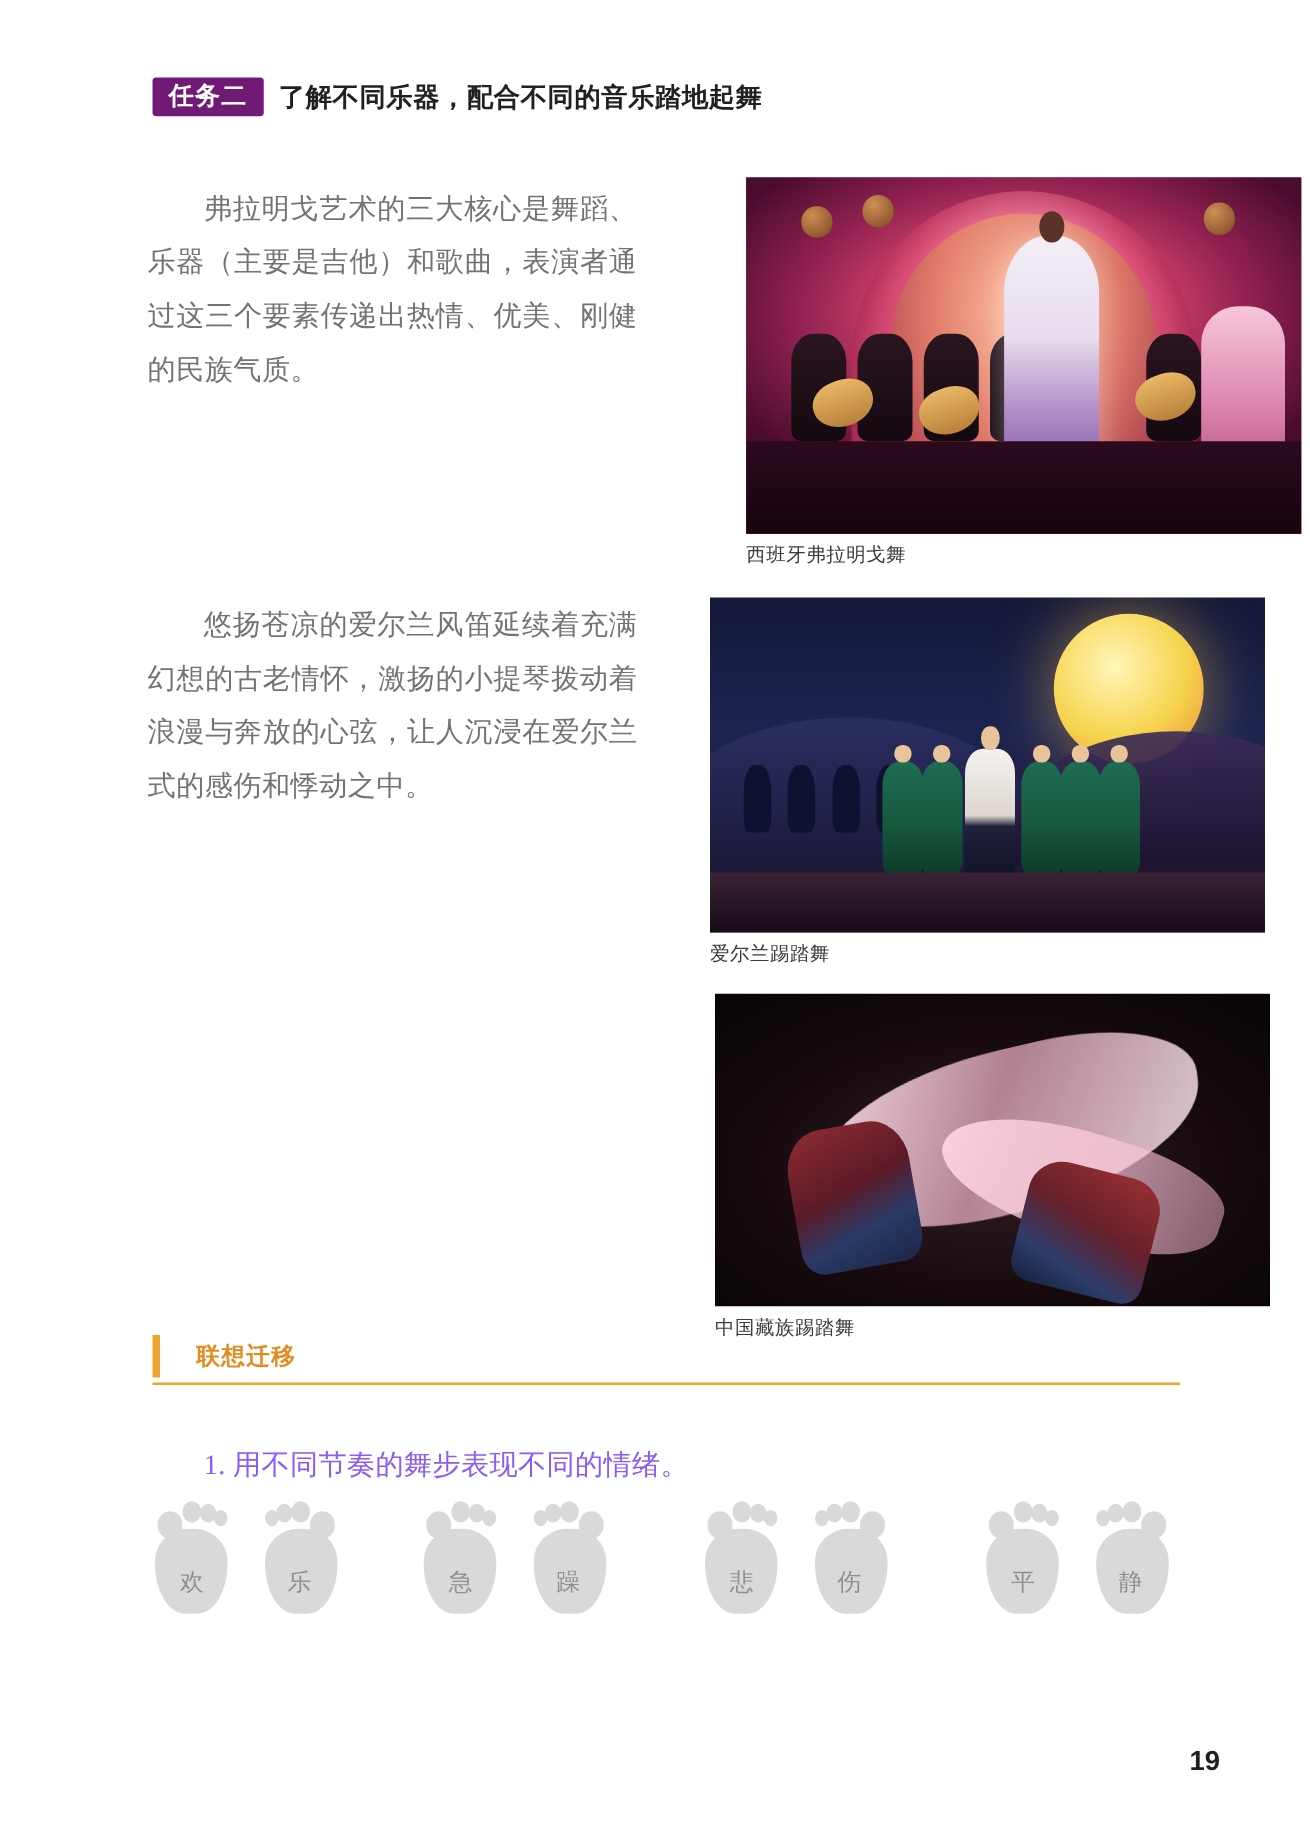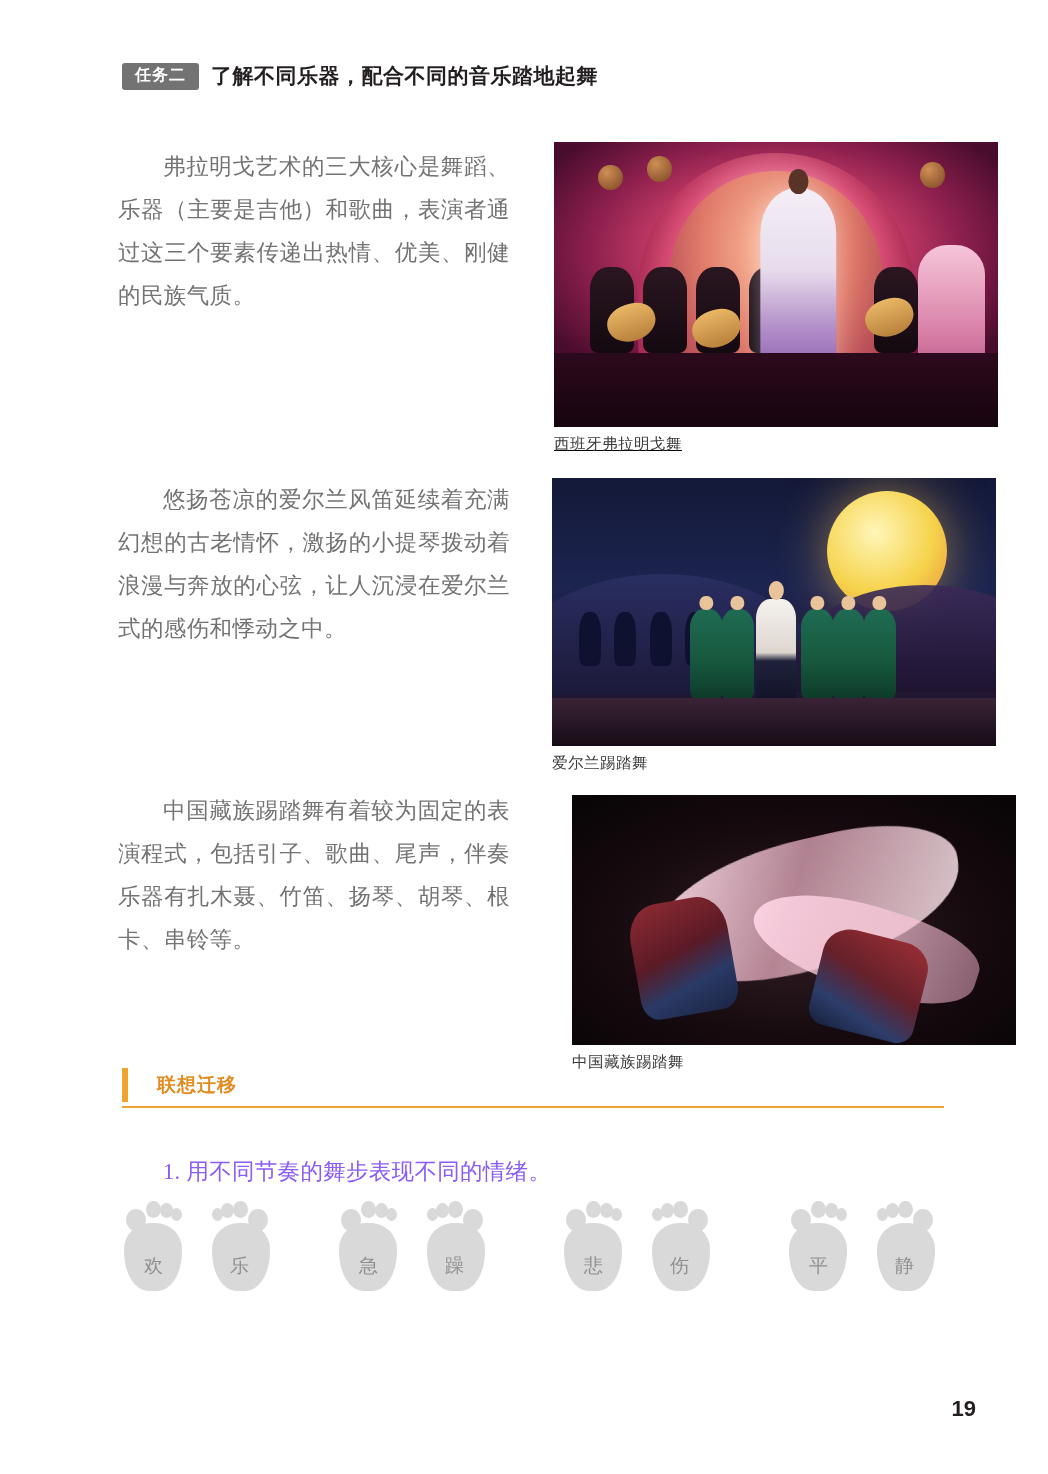--- a/index.html
+++ b/index.html
@@ -22,25 +22,25 @@
   
   .task-header {
     position: absolute;
     left: 122px;
     top: 62px;
     display: flex;
     align-items: center;
     gap: 12px;
   }
   .task-badge {
-    background: #737373;
+    background: #701a75;
     color: #ffffff;
-    font-family: Liberation Mono, monospace;
+    font-family: Liberation Serif, serif;
     font-weight: bold;
-    font-size: 16px;
+    font-size: 20px;
     padding: 5px 13px 6px 13px;
     border-radius: 3px;
     letter-spacing: 1px;
     line-height: 1;
   }
   .task-title {
     font-family: "Liberation Sans", sans-serif;
     font-weight: bold;
     font-size: 21px;
     color: #231f20;
@@ -71,23 +71,23 @@
     position: relative;
     overflow: hidden;
   }
   .caption {
     font-size: 15.5px;
     color: #3b3b3b;
     font-family: "Liberation Sans", sans-serif;
     margin-top: 7px;
     letter-spacing: 0.5px;
   }
-  #fig-1 { left: 514px; top: 126px; text-decoration: underline; }
+  #fig-1 { left: 557px; top: 126px; }
   #fig-1 .photo { width: 444px; height: 285px; }
-  #fig-2 { left: 512px; top: 462px; }
+  #fig-2 { left: 528px; top: 462px; }
   #fig-2 .photo { width: 444px; height: 268px; }
   #fig-3 { left: 532px; top: 779px; }
   #fig-3 .photo { width: 444px; height: 250px; }
 
   
   .ph1 {
     background:
       radial-gradient(ellipse 60% 55% at 50% 38%, #f06c8e 0%, #d2426c 38%, #8c1f4d 70%, #4a0c2c 100%),
       #3a0a24;
   }
@@ -407,21 +407,20 @@
 
 <div class="page">
 
   <div class="task-header">
     <span class="task-badge">任务二</span>
     <span class="task-title">了解不同乐器，配合不同的音乐踏地起舞</span>
   </div>
 
   <p class="para" id="para-1">弗拉明戈艺术的三大核心是舞蹈、乐器（主要是吉他）和歌曲，表演者通过这三个要素传递出热情、优美、刚健的民族气质。</p>
   <p class="para" id="para-2">悠扬苍凉的爱尔兰风笛延续着充满幻想的古老情怀，激扬的小提琴拨动着浪漫与奔放的心弦，让人沉浸在爱尔兰式的感伤和悸动之中。</p>
-  <p class="para" id="para-3">中国藏族踢踏舞有着较为固定的表演程式，包括引子、歌曲、尾声，伴奏乐器有扎木聂、竹笛、扬琴、胡琴、根卡、串铃等。</p>
 
   <figure class="figure" id="fig-1">
     <div class="photo ph1">
       <div class="arch"></div>
       <div class="arch-in"></div>
       <div class="pot" style="left:10%;top:8%"></div>
       <div class="pot" style="left:21%;top:5%"></div>
       <div class="pot" style="right:12%;top:7%"></div>
       <div class="musician" style="left:8%"></div>
       <div class="musician" style="left:20%"></div>

